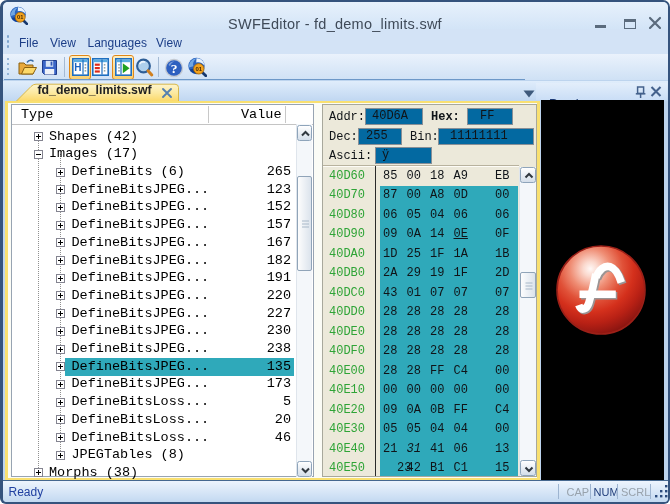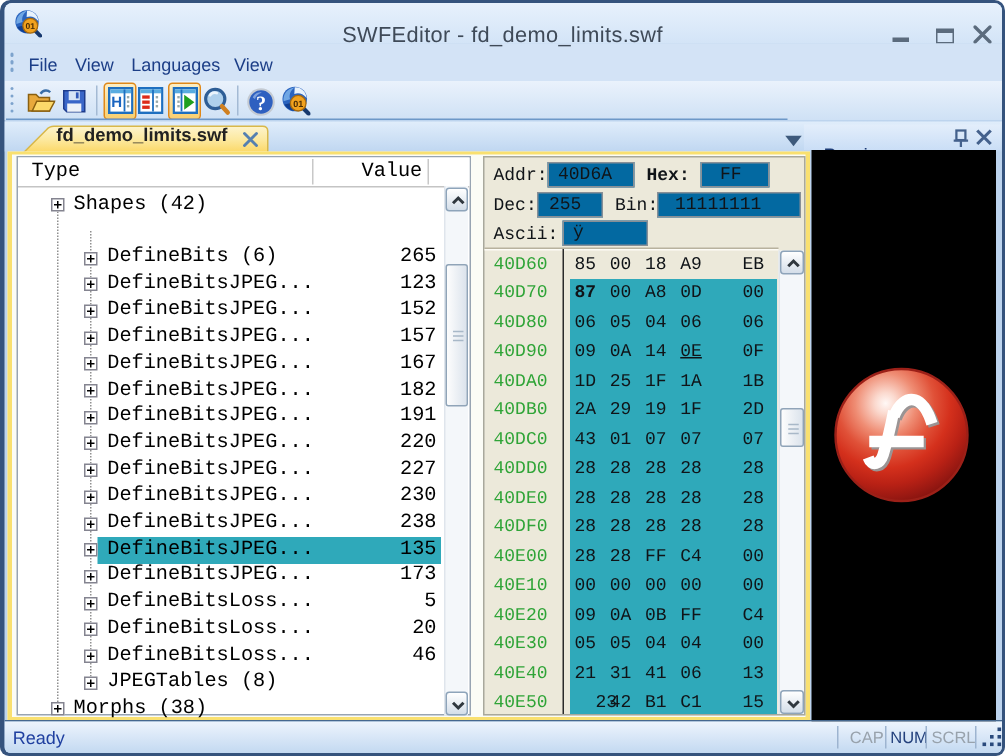--- a/index.html
+++ b/index.html
@@ -194,20 +194,26 @@
   <div class="abs" style="left:25.5px;top:31.5px;width:1px;height:337px;border-left:1px dotted #909090;"></div>
   <div class="abs" style="left:47.5px;top:49px;width:1px;height:301px;border-left:1px dotted #909090;"></div>
   <div class="tsel" style="top:252.5px;"></div>
   <div class="trow" style="top:22.6px;">
         <span class="ebox plus" style="left:21.5px;">
           <i></i>
           <b></b>
         </span>
         <span class="abs" style="left:37px;">Shapes (42)</span>
       </div>
+  <div class="trow" style="top:40.3px;">
+        <span class="ebox" style="left:21.5px;">
+          <i></i>
+        </span>
+        <span class="abs" style="left:37px;">Images (17)</span>
+      </div>
   <div class="trow" style="top:58px;">
         <span class="ebox plus" style="left:44px;">
           <i></i>
           <b></b>
         </span>
         <span class="abs" style="left:59.5px;">DefineBits (6)</span>
         <span class="tval">265</span>
       </div>
   <div class="trow" style="top:75.7px;">
         <span class="ebox plus" style="left:44px;">
@@ -379,21 +385,21 @@
   <div class="hrow" style="top:61.75px;">
         <span class="haddr">40D60</span>
         <span class="hb" style="left:60px;">85</span>
         <span class="hb" style="left:83.5px;">00</span>
         <span class="hb" style="left:107px;">18</span>
         <span class="hb" style="left:130.5px;">A9</span>
         <span class="hb" style="left:172px;">EB</span>
       </div>
   <div class="hrow" style="top:81.25px;">
         <span class="haddr">40D70</span>
-        <span class="hb" style="left:60px;font-weight:bold;">87</span>
+        <span class="hb" style="left:60px;">87</span>
         <span class="hb" style="left:83.5px;">00</span>
         <span class="hb" style="left:107px;">A8</span>
         <span class="hb" style="left:130.5px;">0D</span>
         <span class="hb" style="left:172px;">00</span>
       </div>
   <div class="hrow" style="top:100.75px;">
         <span class="haddr">40D80</span>
         <span class="hb" style="left:60px;">06</span>
         <span class="hb" style="left:83.5px;">05</span>
         <span class="hb" style="left:107px;">04</span>
@@ -484,21 +490,21 @@
         <span class="haddr">40E30</span>
         <span class="hb" style="left:60px;">05</span>
         <span class="hb" style="left:83.5px;">05</span>
         <span class="hb" style="left:107px;">04</span>
         <span class="hb" style="left:130.5px;">04</span>
         <span class="hb" style="left:172px;">00</span>
       </div>
   <div class="hrow" style="top:334.75px;">
         <span class="haddr">40E40</span>
         <span class="hb" style="left:60px;">21</span>
-        <span class="hb" style="left:83.5px;">31</span>
+        <span class="hb" style="left:83.5px;font-style:italic;">31</span>
         <span class="hb" style="left:107px;">41</span>
         <span class="hb" style="left:130.5px;">06</span>
         <span class="hb" style="left:172px;">13</span>
       </div>
   <div class="hrow" style="top:354.25px;">
         <span class="haddr">40E50</span>
         <span class="hb" style="left:74px;text-align:center;">23</span>
         <span class="hb" style="left:83.5px;">42</span>
         <span class="hb" style="left:107px;">B1</span>
         <span class="hb" style="left:130.5px;">C1</span>

